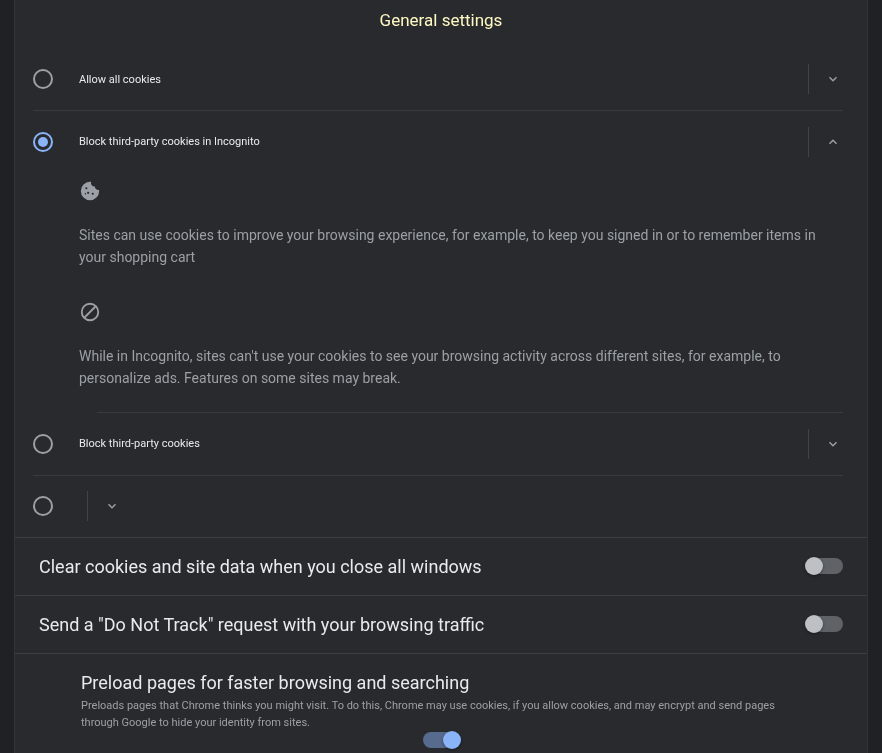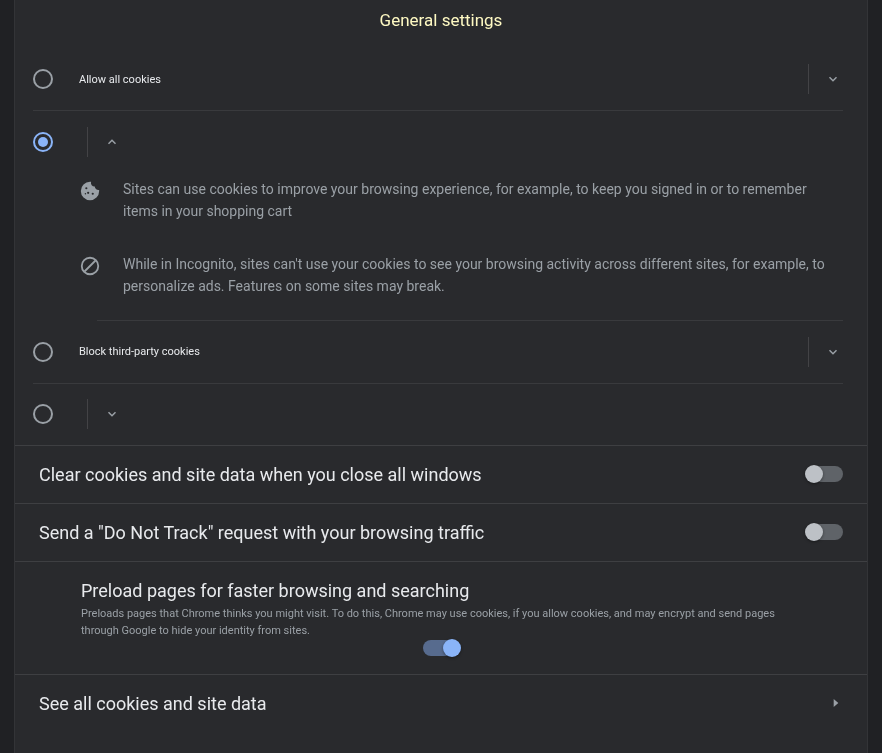--- a/index.html
+++ b/index.html
@@ -70,20 +70,21 @@
     color:#9aa0a6;
   }
   .chevron svg { width:14px; height:14px; }
   .detail-block {
     padding: 6px 0 6px 46px;
     display:flex;
     align-items:flex-start;
     gap:22px;
     color:#9aa0a6;
     line-height:1.6;
+    flex-direction:column;
   }
   .detail-block + .detail-block { padding-top: 24px; padding-bottom: 22px; }
   .detail-icon {
     width:22px; height:22px;
     flex-shrink:0;
     color:#9aa0a6;
     margin-top:2px;
   }
   .hr-inset {
     height:1px;
@@ -151,20 +152,21 @@
       <div class="vsep"></div>
       <div class="chevron">
         <svg viewBox="0 0 24 24" fill="none" stroke="currentColor" stroke-width="2.5">
             <polyline points="6 9 12 15 18 9"></polyline>
           </svg>
       </div>
     </div>
 
     <div class="radio-row">
       <div class="radio selected"></div>
+      <div class="radio-label">Block third-party cookies in Incognito</div>
       <div class="vsep"></div>
       <div class="chevron">
         <svg viewBox="0 0 24 24" fill="none" stroke="currentColor" stroke-width="2.5">
             <polyline points="6 15 12 9 18 15"></polyline>
           </svg>
       </div>
     </div>
 
     <div class="detail-block">
       <div class="detail-icon">

